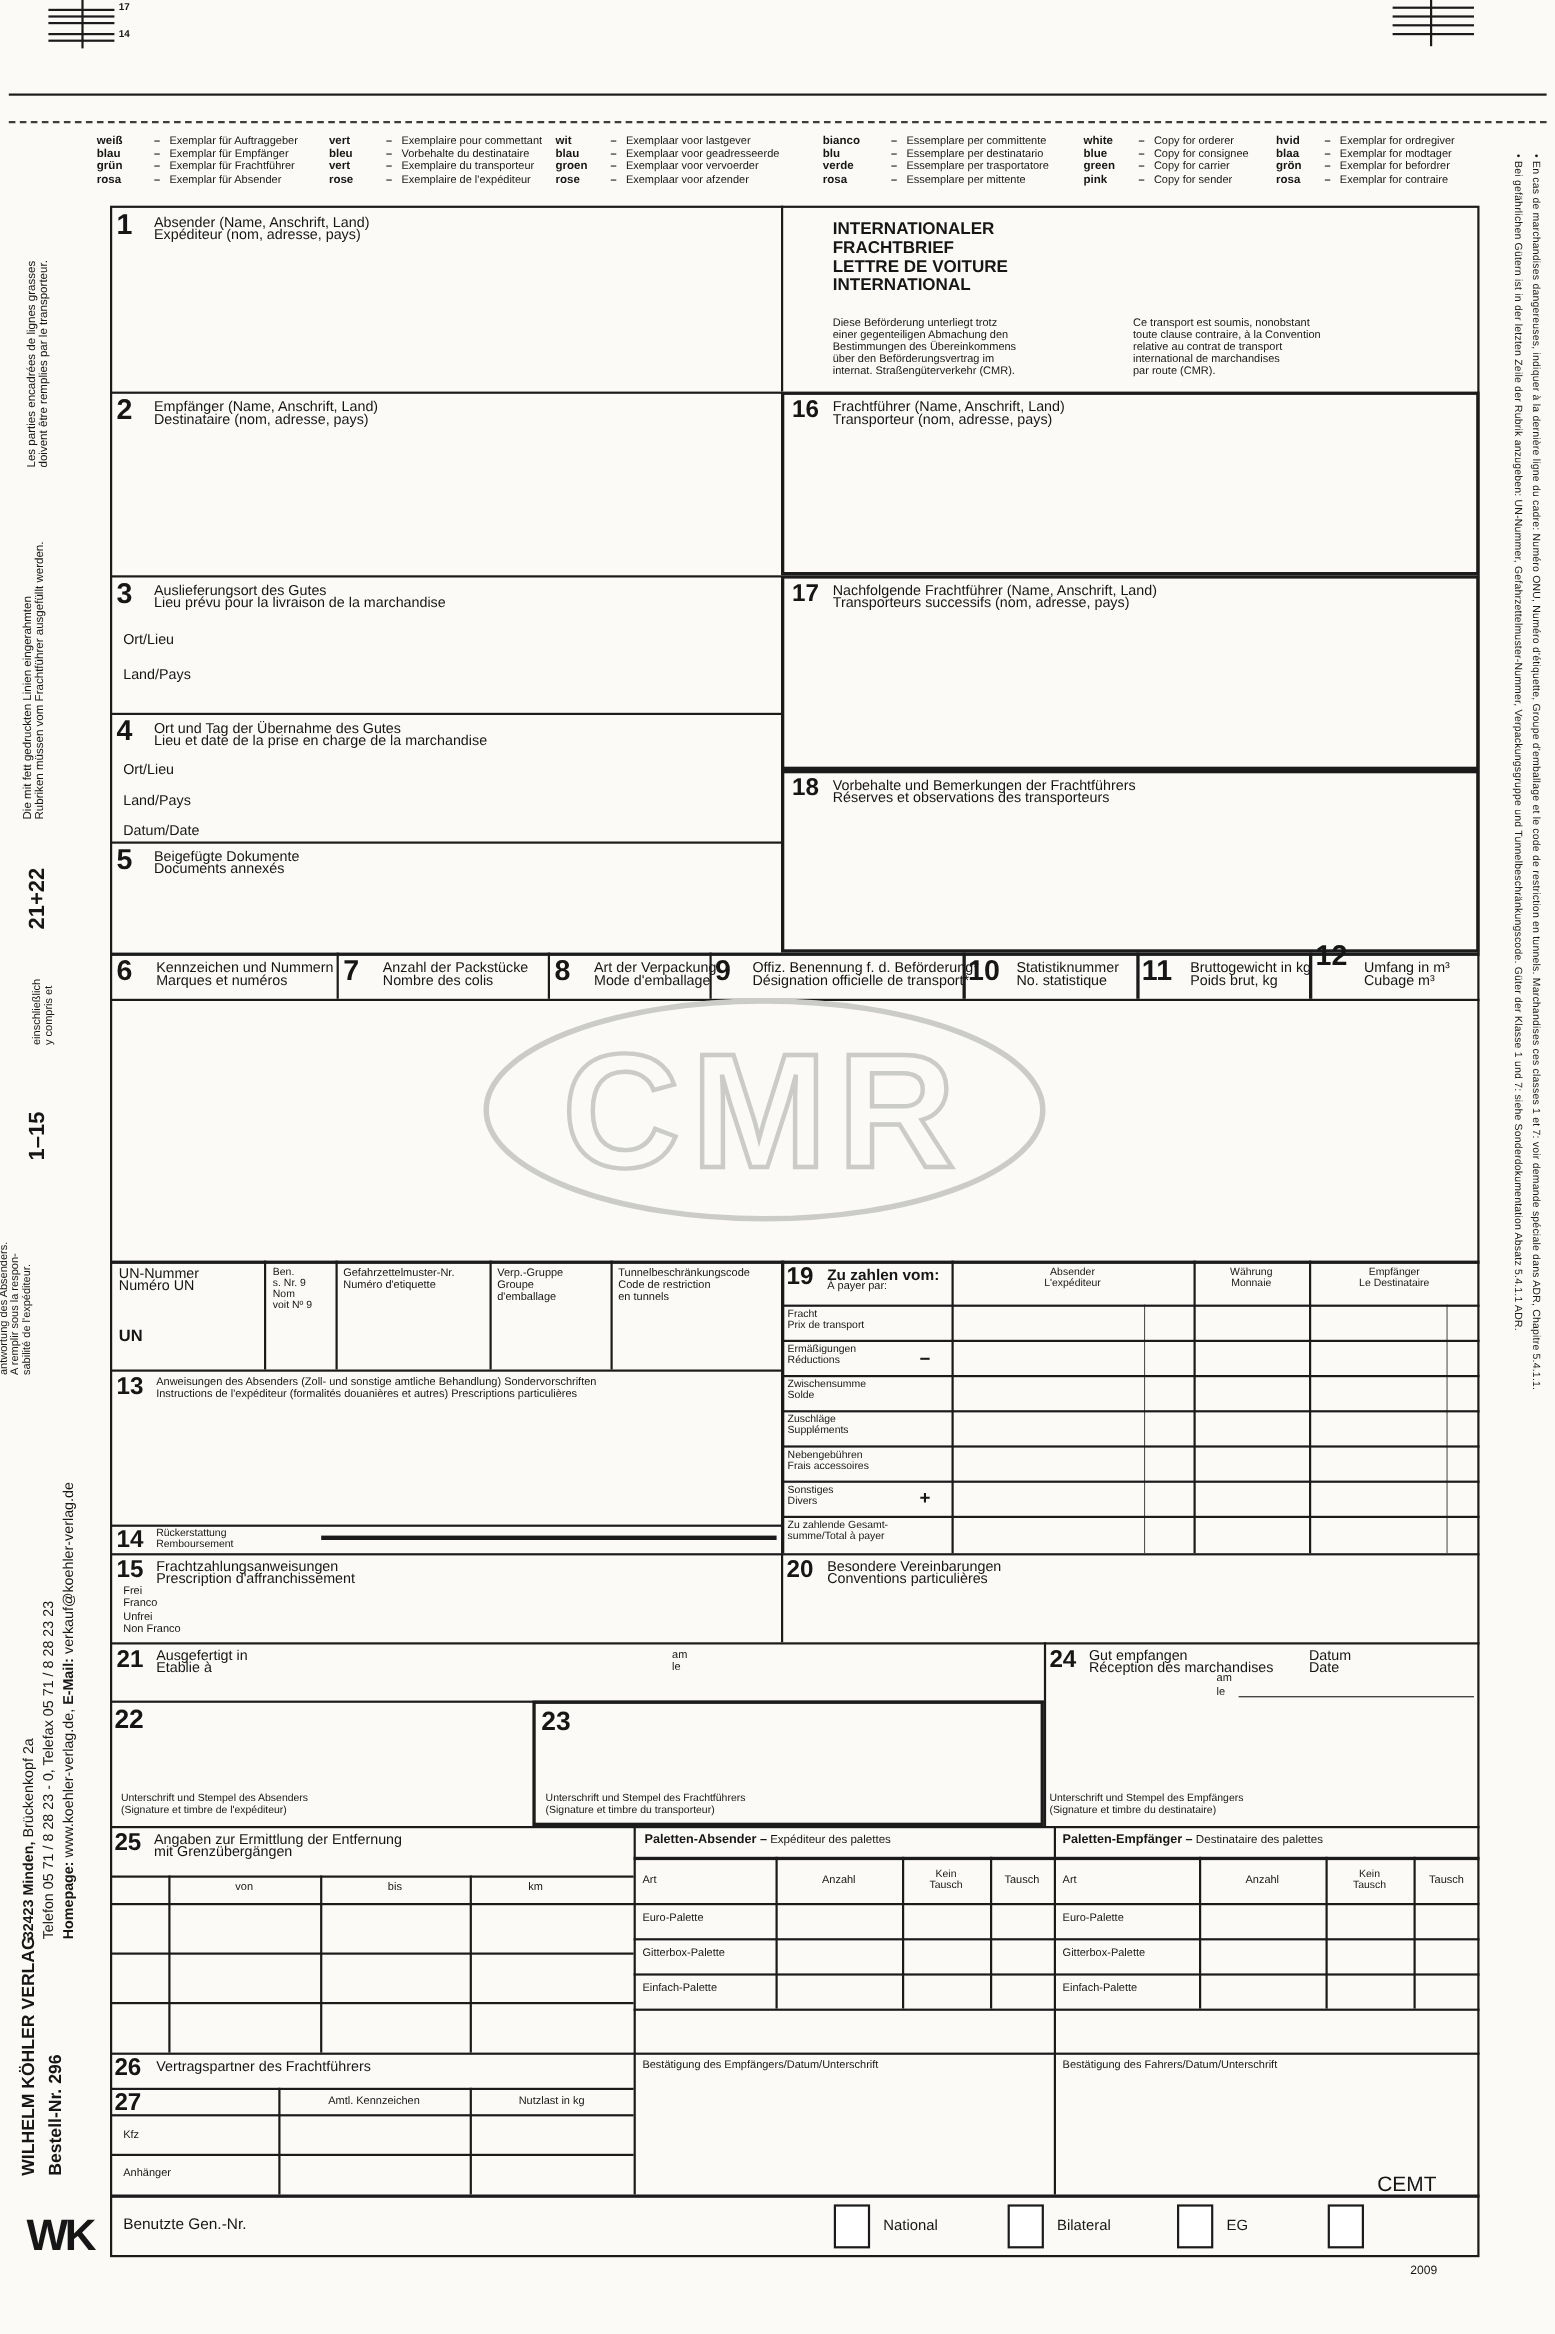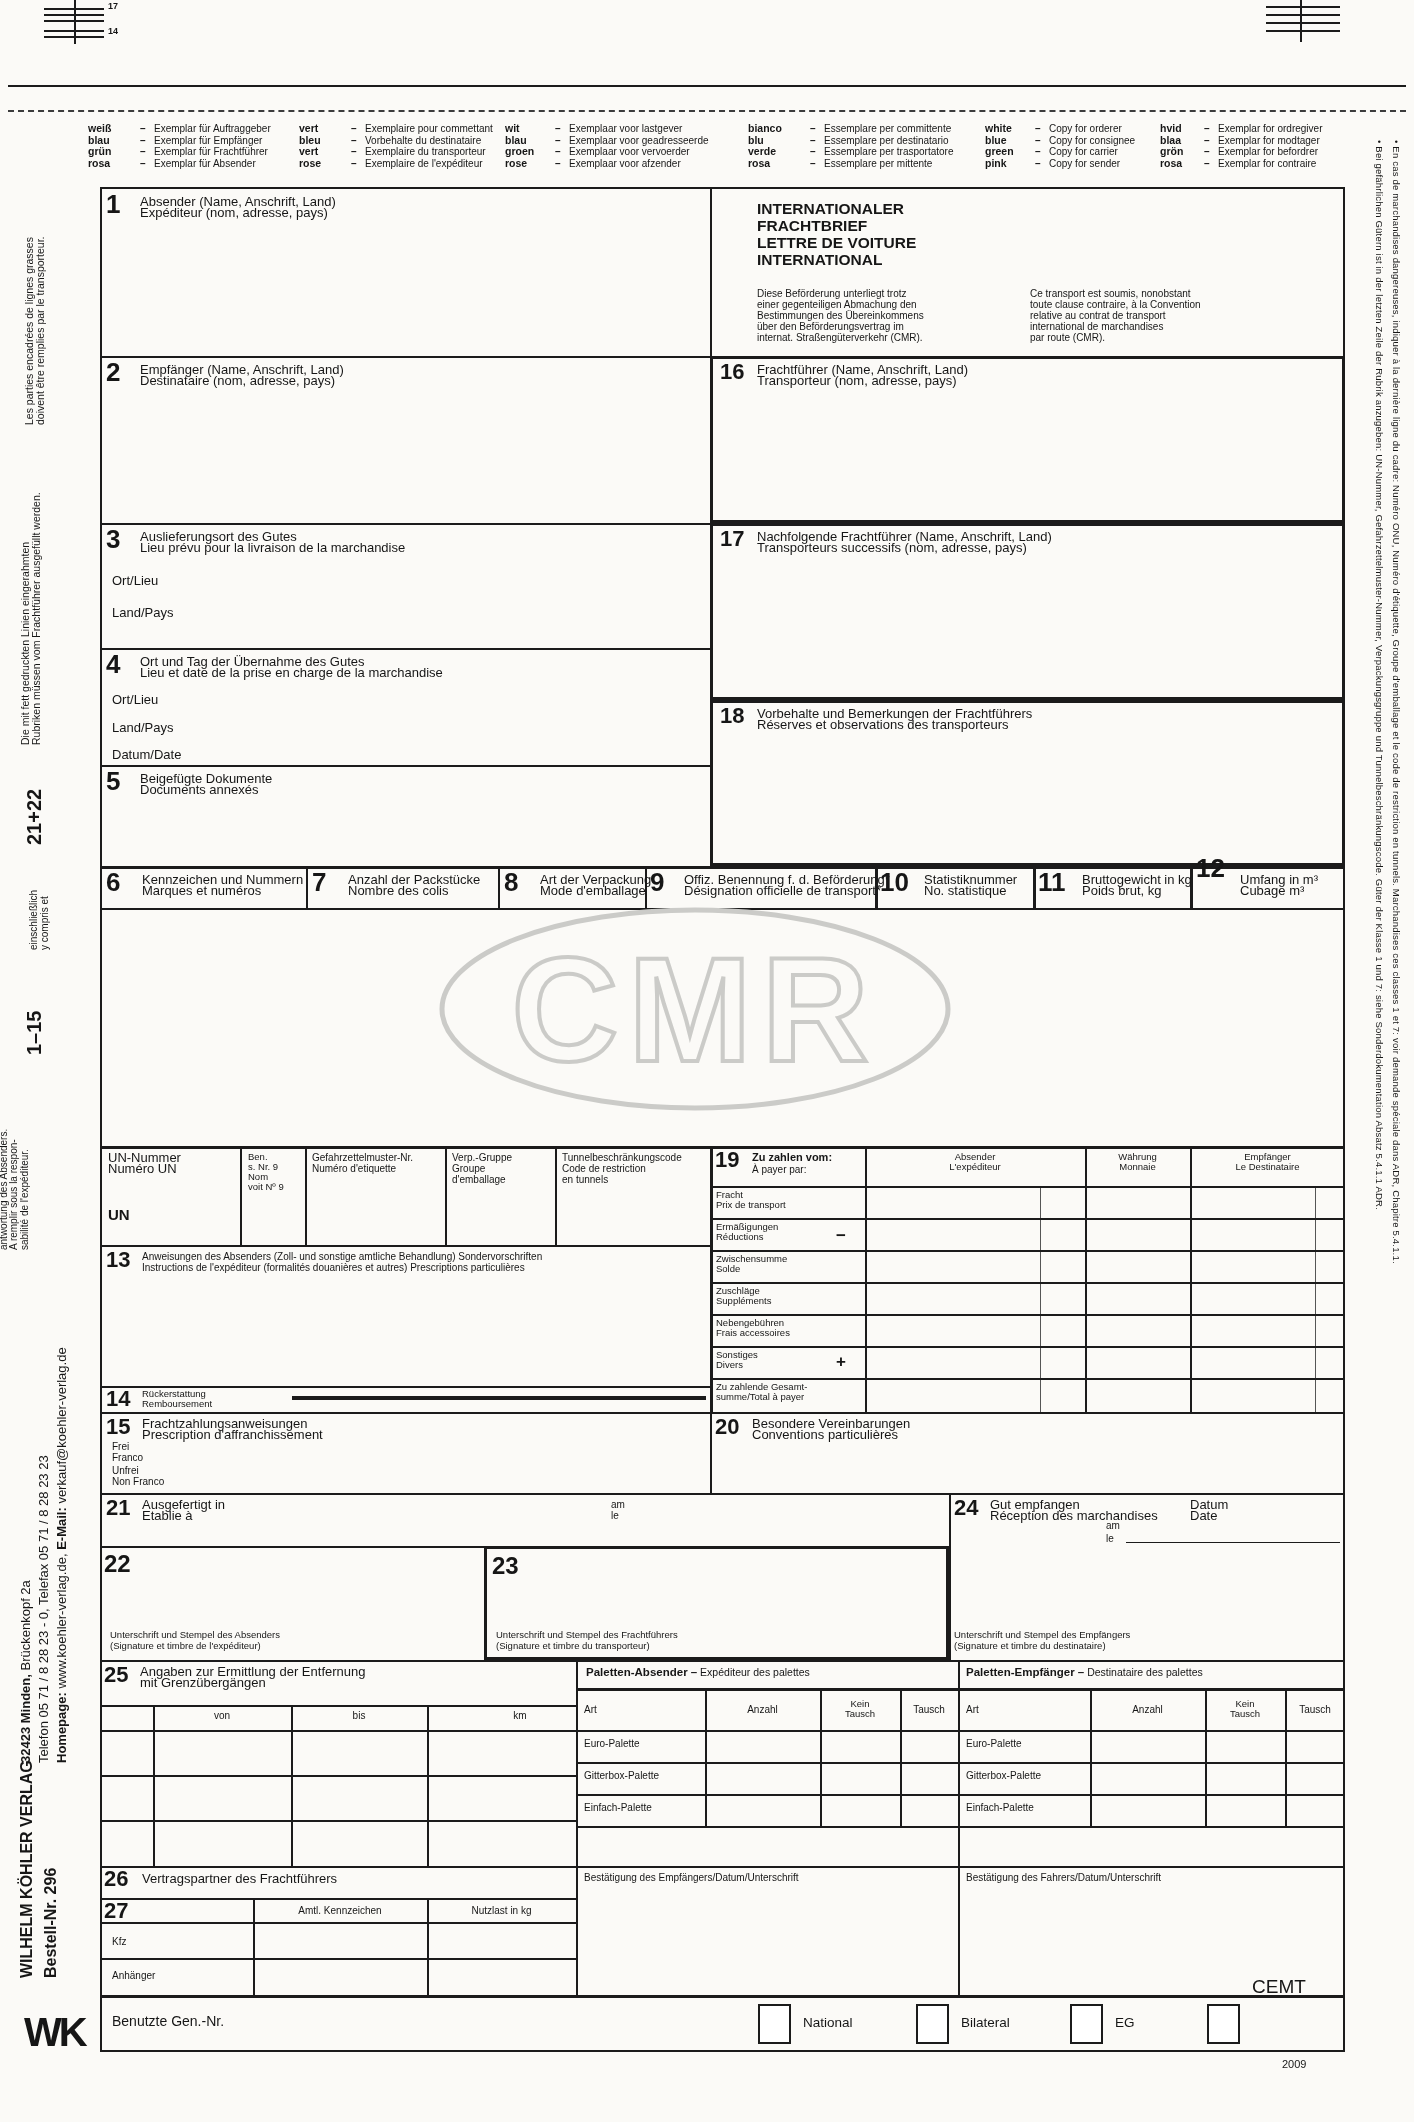--- a/index.html
+++ b/index.html
@@ -405,21 +405,21 @@
   <div class="a lbl2 pre" style="left:312px;top:1152px">Gefahrzettelmuster-Nr.
 Numéro d'etiquette</div>
   <div class="a lbl2 pre" style="left:452px;top:1152px">Verp.-Gruppe
 Groupe
 d'emballage</div>
   <div class="a lbl2 pre" style="left:562px;top:1152px">Tunnelbeschränkungscode
 Code de restriction
 en tunnels</div>
 
   <div class="a num2" style="left:715px;top:1149px">19</div>
-  <div class="a bold" style="left:752px;top:1151px;font-size:11px">Zu zahlen vom:</div>
+  <div class="a bold" style="left:752px;top:1151px;font-size:14px">Zu zahlen vom:</div>
   <div class="a" style="left:752px;top:1164px;font-size:10px">À payer par:</div>
   <div class="a sm pre ctr" style="left:867px;top:1152px;width:216px">Absender
 L'expéditeur</div>
   <div class="a sm pre ctr" style="left:1087px;top:1152px;width:101px">Währung
 Monnaie</div>
   <div class="a sm pre ctr" style="left:1192px;top:1152px;width:151px">Empfänger
 Le Destinataire</div>
   <div class="hl" style="left:710px;top:1186px;width:635px"></div>
   <div class="hl" style="left:710px;top:1218px;width:635px"></div>
   <div class="hl" style="left:710px;top:1250px;width:635px"></div>
@@ -502,21 +502,21 @@
 (Signature et timbre du transporteur)</div>
   <div class="a" style="left:952px;top:1552px;width:388px;height:74px"></div>
   <div class="a cap pre" style="left:954px;top:1630px">Unterschrift und Stempel des Empfängers
 (Signature et timbre du destinataire)</div>
 
   <div class="a num2" style="left:104px;top:1664px">25</div>
   <div class="a lbl pre" style="left:140px;top:1666px">Angaben zur Ermittlung der Entfernung
 mit Grenzübergängen</div>
   <div class="a lbl2 ctr" style="left:153px;top:1710px;width:138px">von</div>
   <div class="a lbl2 ctr" style="left:291px;top:1710px;width:136px">bis</div>
-  <div class="a lbl2 ctr" style="left:438px;top:1710px;width:164px">km</div>
+  <div class="a lbl2 ctr" style="left:405px;top:1710px;width:164px">km</div>
   <div class="a" style="left:102px;top:1732px;width:472px;height:132px"></div>
 
   <div class="a" style="left:586px;top:1666px;font-size:10.5px"><span class="bold" style="font-size:11.5px">Paletten-Absender –</span><span> Expéditeur des palettes</span></div>
   <div class="a lbl2" style="left:584px;top:1704px">Art</div>
   <div class="a lbl2 ctr" style="left:705px;top:1704px;width:115px">Anzahl</div>
   <div class="a sm pre ctr" style="left:820px;top:1699px;width:80px">Kein
 Tausch</div>
   <div class="a lbl2 ctr" style="left:900px;top:1704px;width:58px">Tausch</div>
   <div class="a lbl2" style="left:584px;top:1738px">Euro-Palette</div>
   <div class="a lbl2" style="left:584px;top:1770px">Gitterbox-Palette</div>

